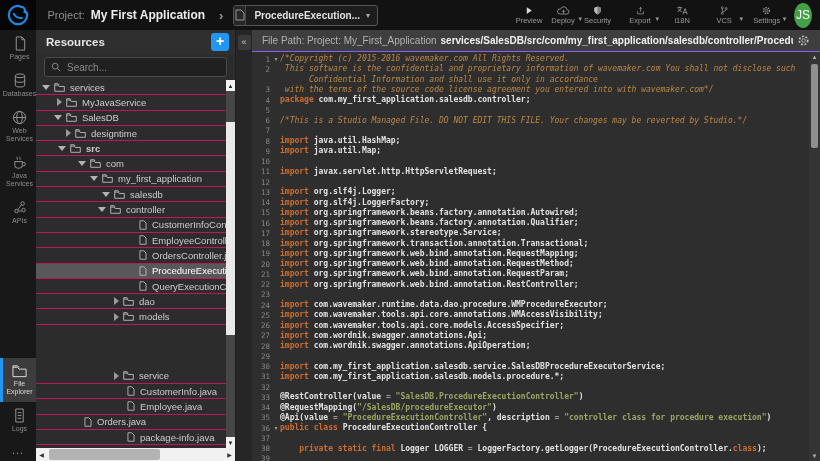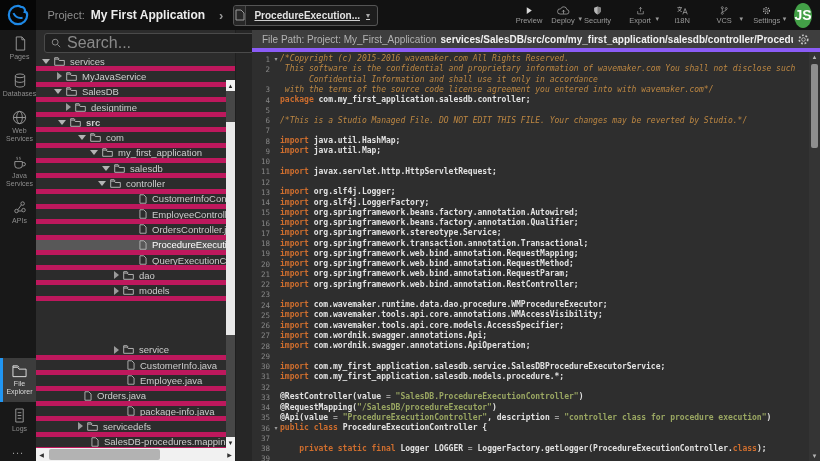--- a/index.html
+++ b/index.html
@@ -9,34 +9,34 @@
        display:flex;flex-direction:column;}
 
   
   .topbar{height:30px;flex:0 0 30px;background:#121212;display:flex;align-items:center;gap:0;}
   .logo{width:38px;height:30px;background:#060606;display:flex;align-items:center;justify-content:center;cursor:pointer;}
   .proj{margin-left:12px;font-size:11px;white-space:nowrap;}
   .proj .plabel{color:#8f8f8f;}
   .proj .pname{color:#ededed;font-weight:bold;margin-left:3px;font-size:12px;}
   .crumb-chev{color:#9a9a9a;font-size:13px;margin:0 10px 0 14px;font-weight:bold;}
   .file-dd{height:21px;border:1px solid #555;border-radius:3px;background:#1d1d1d;
-           display:flex;align-items:center;cursor:pointer;overflow:hidden;text-decoration:underline;}
+           display:flex;align-items:center;cursor:pointer;overflow:hidden;}
   .file-dd .dd-ic{width:22px;height:100%;display:flex;align-items:center;justify-content:center;
                   background:#272727;border-right:1px solid #4a4a4a;color:#9a9a9a;}
   .file-dd .dd-lbl{font-size:10px;font-weight:bold;color:#e2e2e2;padding:0 6px 0 8px;white-space:nowrap;}
   .file-dd .dd-caret{color:#a8a8a8;font-size:8px;padding-right:7px;}
   .tool{display:flex;flex-direction:column;align-items:center;justify-content:center;
         min-width:34px;height:19px;cursor:pointer;color:#c2c2c2;position:relative;padding:0 4px;}
   .tool .tool-lbl{font-size:7.5px;color:#9a9a9a;margin-top:1px;white-space:nowrap;}
   .tool .caret{position:absolute;right:-2px;top:9px;font-size:7px;color:#9a9a9a;}
   .tool.preview{margin-left:134px;}
   .tb-spacer{flex:1;}
   .rgt-tools{display:flex;align-items:center;gap:8px;margin-right:4px;}
   .avatar{width:19px;height:25px;border-radius:50%;background:var(--avatar-green,#43a047);
-          color:#fff;font-size:14px;font-weight:bold;display:flex;align-items:center;justify-content:center;
+          color:#fff;font-size:12px;font-weight:normal;display:flex;align-items:center;justify-content:center;
           margin:0 8px 0 6px;cursor:pointer;}
 
   
   .main{flex:1;display:flex;min-height:0;}
 
   
   .rail{width:36px;flex:0 0 36px;background:#181818;display:flex;flex-direction:column;align-items:stretch;}
   .rail-item{display:flex;flex-direction:column;align-items:center;justify-content:center;
              padding:6px 1px;cursor:pointer;color:#9a9a9a;border-left:3px solid transparent;}
   .rail-item .rlbl{font-size:7px;color:#8d8d8d;text-align:center;line-height:1.15;margin-top:2px;}
@@ -49,24 +49,24 @@
   
   .resources{width:200px;flex:0 0 200px;background:#2c2c2c;display:flex;flex-direction:column;position:relative;border-right:1px solid #1f1f1f;}
   .res-head{height:24px;flex:0 0 24px;display:flex;align-items:center;padding:0 6px 0 10px;background:#2f2f2f;}
   .res-title{font-size:11.5px;color:#e6e6e6;font-weight:bold;flex:1;}
   .add-btn{width:18px;height:18px;border-radius:3px;background:var(--accent,#2196f3);color:#fff;
            font-size:14px;line-height:16px;text-align:center;cursor:pointer;font-weight:bold;}
   .res-search{height:26px;flex:0 0 26px;display:flex;align-items:center;padding:0 8px;}
   .search-box{flex:1;height:20px;background:#202020;border:1px solid #4a4a4a;border-radius:3px;
               display:flex;align-items:center;padding:0 6px;gap:4px;}
   .search-box input{flex:1;background:transparent;border:none;outline:none;color:#cfcfcf;
-                    font-size:16px;font-family:"Liberation Sans",sans-serif;min-width:0;}
+                    font-size:10px;font-family:"Liberation Sans",sans-serif;min-width:0;}
   .search-box input::placeholder{color:#8a8a8a;}
   .tree{flex:1;overflow:hidden;}
-  .trow{height:15.3px;display:flex;align-items:center;border-bottom:5px solid #be185d;
+  .trow{height:15.3px;display:flex;align-items:center;border-bottom:1px solid #be185d;
         white-space:nowrap;overflow:hidden;cursor:pointer;}
   .trow.sel{background:#585858;}
   .trow .arr{flex:0 0 auto;margin-right:4px;width:0;height:0;cursor:pointer;}
   .arr.open{border-left:4px solid transparent;border-right:4px solid transparent;border-top:5px solid #b3b3b3;}
   .arr.closed{border-top:4px solid transparent;border-bottom:4px solid transparent;border-left:5px solid #9a9a9a;}
   .tico{flex:0 0 auto;display:flex;align-items:center;margin-right:5px;color:#b5b5b5;}
   .tlbl{font-size:9.5px;color:#cdcdcd;}
   .trow.sel .tlbl{color:#fff;}
 
   
@@ -81,21 +81,21 @@
   .tree-hscroll .hbtn.right{position:absolute;right:0;}
 
   
   .strip{width:16px;flex:0 0 16px;background:#262626;display:flex;flex-direction:column;align-items:center;padding-top:5px;}
   .collapse-btn{width:13px;height:15px;background:#3a3a3a;border-radius:2px;color:#c9c9c9;
                 font-size:9px;line-height:14px;text-align:center;cursor:pointer;}
 
   
   .editor{flex:1;display:flex;flex-direction:column;min-width:0;position:relative;background:#2e2e2e;}
   .fpath{height:22px;flex:0 0 22px;background:#3e3e3e;display:flex;align-items:center;
-         padding:0 10px;gap:4px;border-bottom:4px solid #8b5cf6;}
+         padding:0 10px;gap:4px;border-bottom:1px solid #8b5cf6;}
   .fpath .fp-prefix{font-size:10px;color:#b2b2b2;white-space:nowrap;}
   .fpath .fp-path{font-size:10px;color:#f0f0f0;font-weight:bold;white-space:nowrap;overflow:hidden;flex:1;}
   .fpath .gear{color:#c9c9c9;cursor:pointer;display:flex;align-items:center;}
   .code{flex:1;overflow:hidden;padding-top:2px;position:relative;}
   .cl{height:10.25px;display:flex;align-items:center;}
   .ln{flex:0 0 20px;text-align:right;color:#868686;font-family:"DejaVu Sans Mono",monospace;
       font-size:7.5px;padding-right:2px;user-select:none;}
   .fm{flex:0 0 8px;color:#9a9a9a;font-size:6px;line-height:10px;text-align:center;cursor:pointer;}
   .ct{margin:0;font-family:"DejaVu Sans Mono",monospace;font-size:8px;line-height:10.25px;white-space:pre;}
   .tk-p{color:var(--syn-plain,#e2e2e2);font-weight:bold;}
@@ -253,20 +253,24 @@
         <svg width="13" height="15" viewBox="0 0 14 16">
             <path d="M3 1h8v14H3z" fill="none" stroke="currentColor"></path>
             <path d="M5 5h4M5 8h4M5 11h4" fill="none" stroke="currentColor"></path>
           </svg>
         <span class="rlbl">Logs</span>
       </div>
       <div class="rail-more">...</div>
     </nav>
 
     <aside class="resources">
+      <div class="res-head">
+        <span class="res-title">Resources</span>
+        <div class="add-btn">+</div>
+      </div>
       <div class="res-search">
         <div class="search-box">
           <svg width="10" height="10" viewBox="0 0 12 12">
               <circle cx="5" cy="5" r="3.5" fill="none" stroke="#9a9a9a"></circle>
               <path d="M7.8 7.8L11 11" stroke="#9a9a9a"></path>
             </svg>
           <input type="text" placeholder="Search..." style="">
         </div>
       </div>
       <div class="tree">

